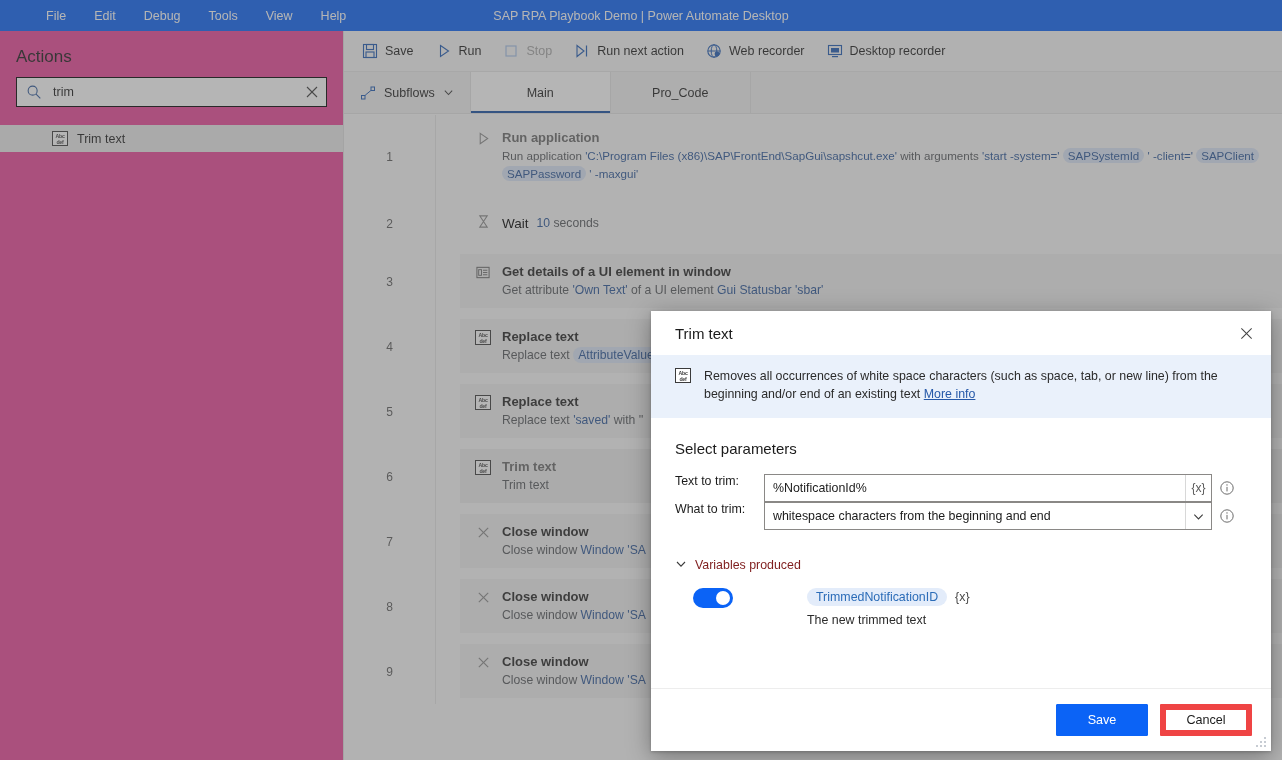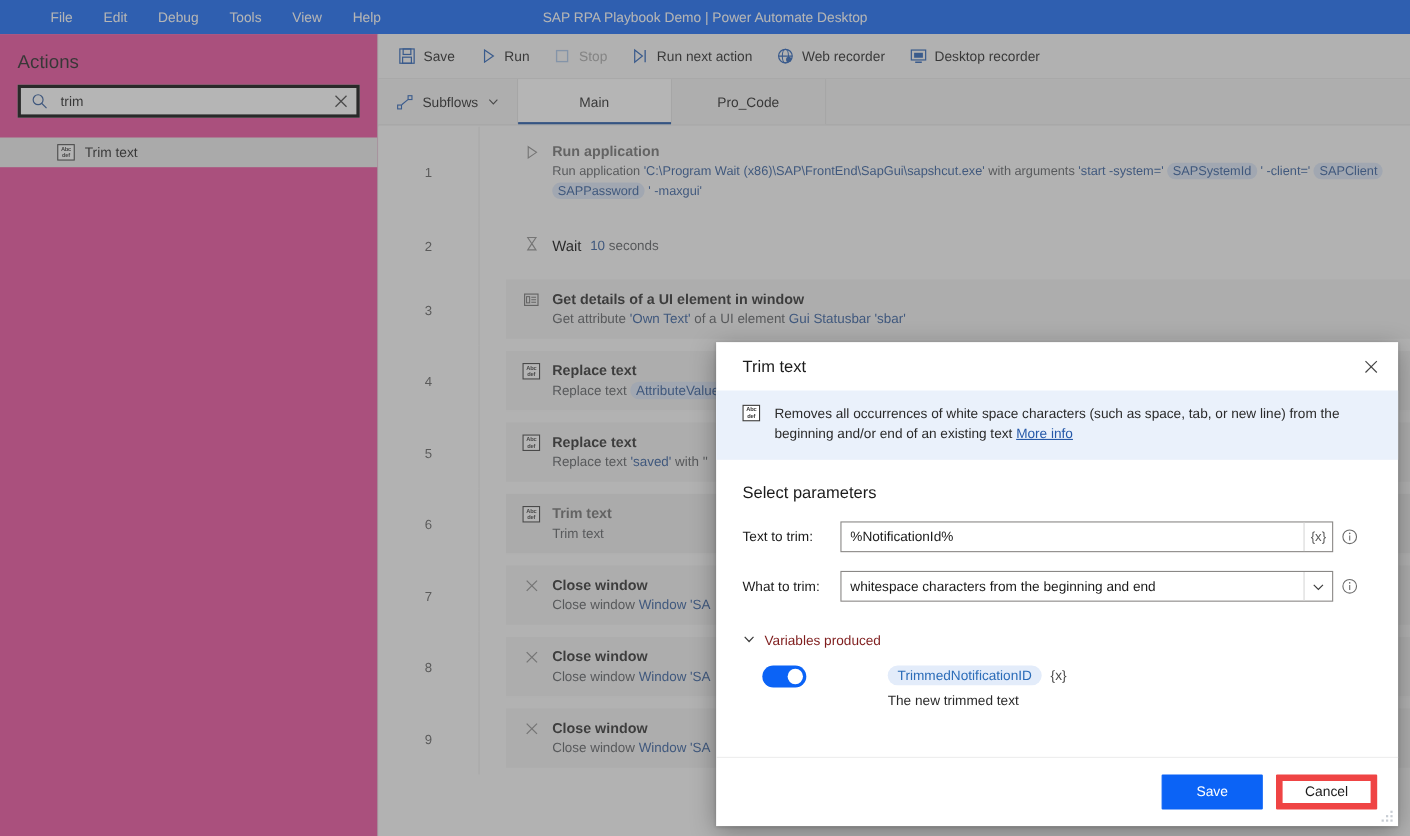--- a/index.html
+++ b/index.html
@@ -32,21 +32,21 @@
 
   
   .actions-panel {
     position: absolute; top: 31px; left: 0; width: 344px; bottom: 0;
     background: #ec4899; border-right: 1px solid #e1e1e1;
   }
   .actions-title {
     font-size: 17px; color: #1b1b1b; padding: 16px 0 10px 16px; font-weight: 400;
   }
   .search-wrap {
-    margin: 0 16px; height: 30px; border: 3px solid #000000; background: #fff;
+    margin: 0 16px; height: 30px; border: 1px solid #000000; background: #fff;
     display: flex; align-items: center; padding: 0 6px 0 8px;
   }
   .search-icon { width: 18px; height: 18px; flex: none; }
   .search-input {
     flex: 1; border: none; outline: none; font-size: 12.5px; color: #1b1b1b;
     font-family: "Liberation Sans", sans-serif; padding-left: 10px; background: transparent;
   }
   .clear-icon { width: 16px; height: 16px; flex: none; cursor: pointer; }
 
   .tree { margin-top: 18px; }
@@ -137,21 +137,21 @@
     width: 34px; height: 34px; display: flex; align-items: center; justify-content: center;
     cursor: pointer; color: #444;
   }
   .banner {
     background: #eaf1fb; display: flex; gap: 13px; padding: 13px 22px 15px 24px; flex: none;
   }
   .banner-text { font-size: 12.4px; color: #2b2b2b; line-height: 17.5px; }
   .banner-text a { color: #2558a8; text-decoration: underline; }
   .modal-body { flex: 1; padding: 22px 24px 0 24px; overflow: hidden; }
   .section-title { font-size: 15px; color: #1b1b1b; margin-bottom: 17px; }
-  .field-row { display: flex; align-items: center; margin-bottom: 17px; }
+  .field-row { display: flex; }
   .field-label { width: 89px; font-size: 12.4px; color: #1b1b1b; flex: none; }
   .field-ctl {
     flex: 1; height: 28px; border: 1px solid #8a8886; background: #fff; display: flex;
     align-items: stretch; max-width: 448px;
   }
   .field-ctl input {
     flex: 1; border: none; outline: none; font-size: 12.4px; color: #1b1b1b;
     padding: 0 8px; font-family: "Liberation Sans", sans-serif; background: transparent;
   }
   .field-ctl .sel-val {
@@ -318,21 +318,21 @@
           <div class="gutter">1</div>
           <div class="card plain">
             <div class="card-ico">
               <svg width="15" height="15" viewBox="0 0 16 16">
                 <polygon points="4.5,2.5 12.5,8 4.5,13.5" fill="none" stroke="#8a8a8a" stroke-width="1.1"></polygon>
               </svg>
             </div>
             <div class="card-body">
               <div class="card-title dimmed">Run application</div>
               <div class="card-sub small">
-                <span>Run application </span><span class="lit">'C:\Program Wait (x86)\SAP\FrontEnd\SapGui\sapshcut.exe'</span><span> with arguments </span><span class="lit">'start -system='</span> <span class="varchip">SAPSystemId</span> <span class="lit">' -client='</span> <span class="varchip">SAPClient</span> <span class="varchip">SAPPassword</span> <span class="lit">' -maxgui'</span>
+                <span>Run application </span><span class="lit">'C:\Program Files (x86)\SAP\FrontEnd\SapGui\sapshcut.exe'</span><span> with arguments </span><span class="lit">'start -system='</span> <span class="varchip">SAPSystemId</span> <span class="lit">' -client='</span> <span class="varchip">SAPClient</span> <span class="varchip">SAPPassword</span> <span class="lit">' -maxgui'</span>
               </div>
             </div>
           </div>
         </div>
 
         <div class="flow-row">
           <div class="gutter">2</div>
           <div class="card plain">
             <div class="card-ico">
               <svg width="15" height="15" viewBox="0 0 16 16">

